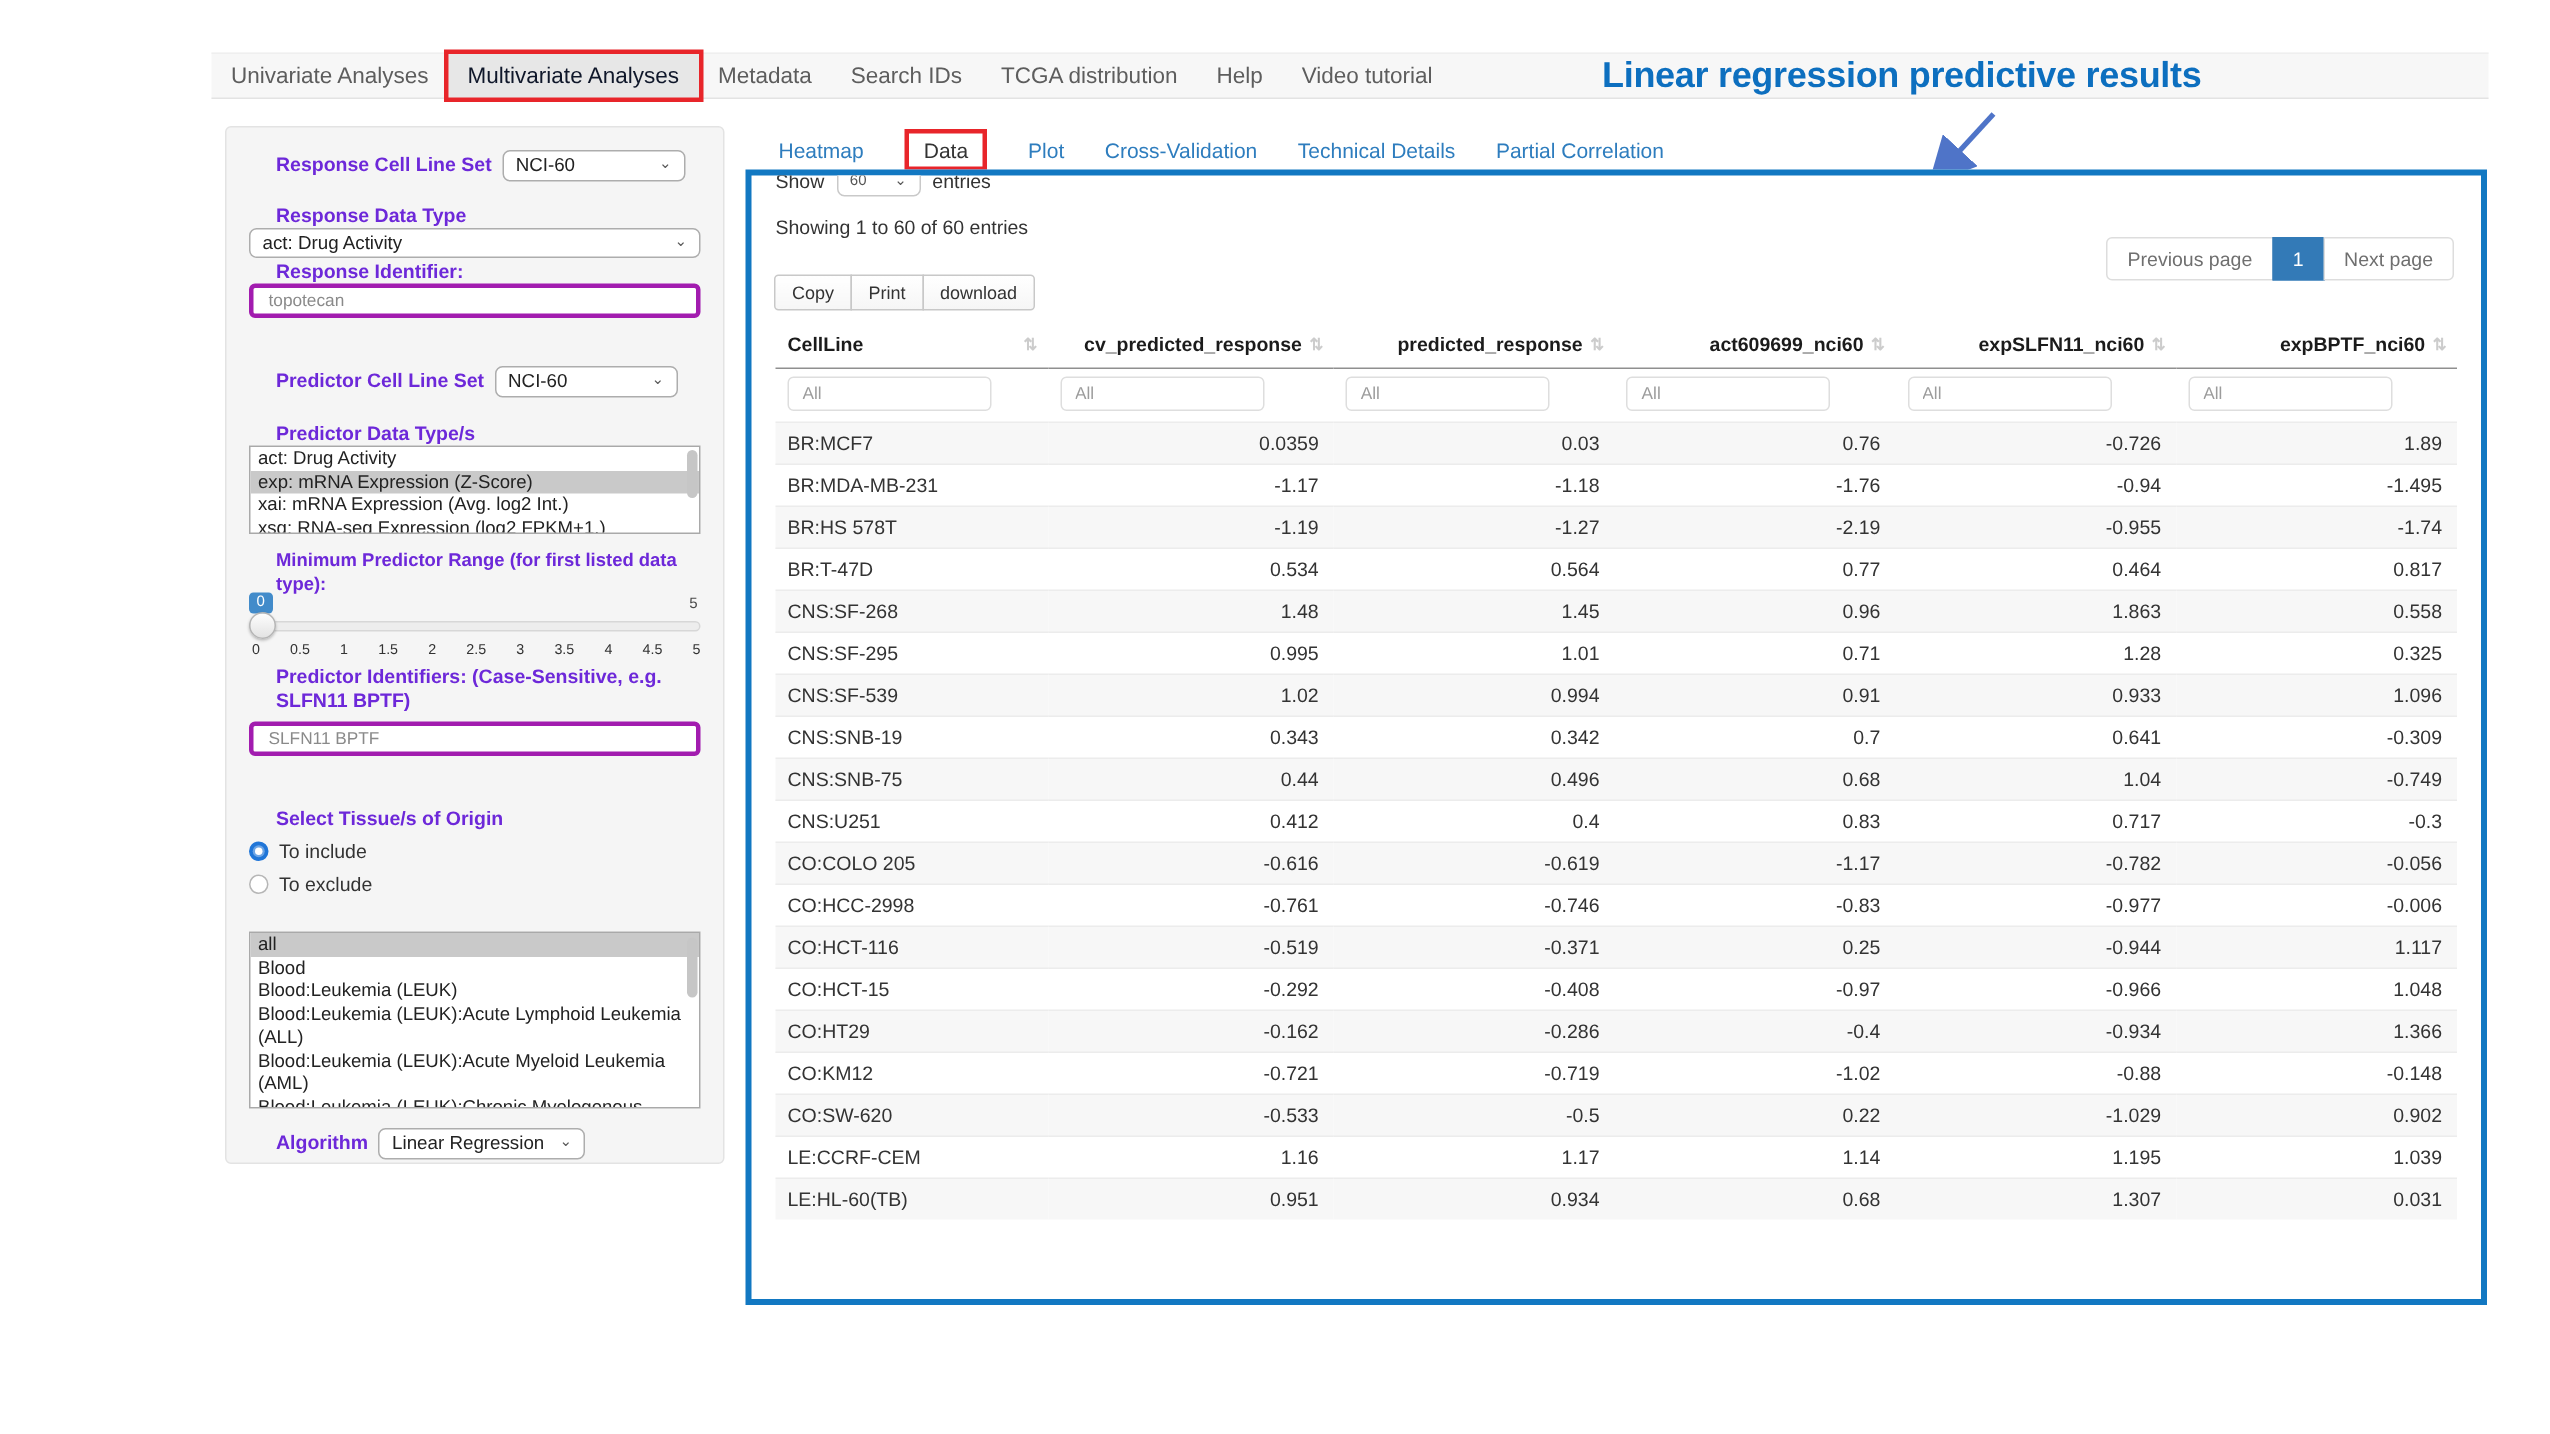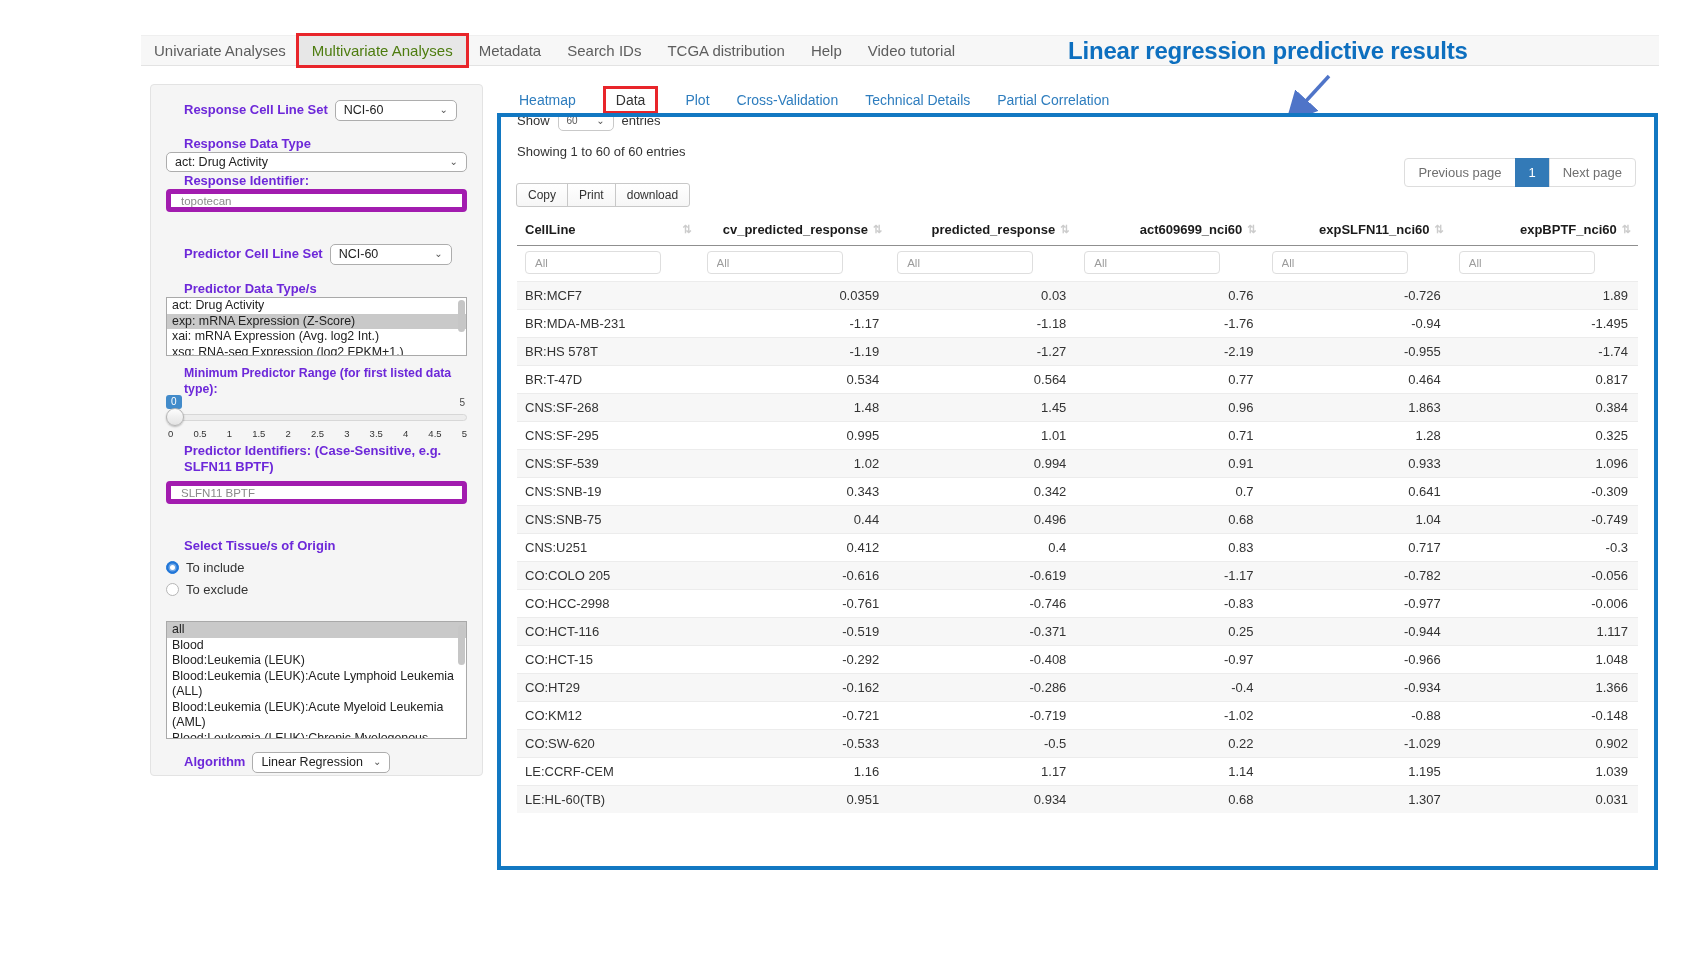--- a/index.html
+++ b/index.html
@@ -5,40 +5,40 @@
   * { margin:0; padding:0; box-sizing:border-box; }
   html,body { background:#ffffff; }
   body { font-family:"Liberation Sans", sans-serif; color:#333; }
   .page { position:relative; width:1700px; height:956px; background:#fff; overflow:hidden; }
 
   
   .navbar { position:absolute; left:141px; top:35px; width:1518px; height:31px;
             background:#f7f7f7; border-top:1px solid #efefef; border-bottom:1px solid #e3e3e3;
             display:flex; align-items:stretch; }
   .nav-item { padding:0 13px; line-height:29px; font-size:15px; color:#5d5d5d; cursor:default; white-space:nowrap; }
-  .nav-item.active { background:#e7e7e7; color:#4d7c0f; outline:3px solid #e8252a; }
+  .nav-item.active { background:#e7e7e7; color:#0f172a; outline:3px solid #e8252a; }
 
   
   .annotation-title { position:absolute; left:1068px; top:37px; font-size:24px; font-weight:700;
                       color:#0d6fbf; letter-spacing:-0.2px; white-space:nowrap; }
   .annotation-arrow { position:absolute; left:1282px; top:72px; }
 
   
   .sidebar { position:absolute; left:150px; top:84px; width:333px; height:692px;
              background:#f5f5f5; border:1px solid #e3e3e3; border-radius:4px;
              padding:14px 15px; font-size:13px; }
   .lbl { font-weight:700; color:#6d28d9; font-size:13px; line-height:16px;padding-left:18px; }
   .lbl-sm { font-size:12.3px; }
   .inline-row { display:flex; align-items:center; gap:7px; height:22px; }
   .select { display:inline-flex; align-items:center; justify-content:space-between;
             background:#fff; border:1px solid #adadad; border-radius:5px; padding:1px 8px;
             font-size:12.5px; color:#222; height:21px; }
   .select .chev { margin-left:8px; color:#555; font-size:10px; line-height:1; }
   .select--full { width:100%; height:20px; }
-  .txt-input { width:100%; height:23px; background:#fff; border:5px solid #a21caf; border-radius:4px;
+  .txt-input { width:100%; height:23px; background:#fff; border:3px solid #a21caf; border-radius:4px;
                padding:0 10px; font-size:11.5px; color:#8a8a8a; font-family:"Liberation Sans",sans-serif; }
   .listbox { position:relative; background:#fff; border:1px solid #a9a9a9; overflow:hidden;
              font-size:12.4px; line-height:15.5px; }
   .listbox .opt { padding:0 5px; color:#222; white-space:nowrap; }
   .listbox .opt.wrap { white-space:normal; }
   .listbox .opt.sel { background:#c9c9c9; }
   .scroll-thumb { position:absolute; right:1px; width:7px; background:#c6c6c6; border-radius:4px; }
 
   .slider { position:relative; height:46px; }
   .slider-badge { position:absolute; left:0; top:0; background:#428bca; color:#fff; font-size:10px;
@@ -343,21 +343,21 @@
             <td class="num">0.77</td>
             <td class="num">0.464</td>
             <td class="num">0.817</td>
           </tr>
           <tr>
             <td class="cl">CNS:SF-268</td>
             <td class="num">1.48</td>
             <td class="num">1.45</td>
             <td class="num">0.96</td>
             <td class="num">1.863</td>
-            <td class="num">0.384</td>
+            <td class="num">0.558</td>
           </tr>
           <tr>
             <td class="cl">CNS:SF-295</td>
             <td class="num">0.995</td>
             <td class="num">1.01</td>
             <td class="num">0.71</td>
             <td class="num">1.28</td>
             <td class="num">0.325</td>
           </tr>
           <tr>

